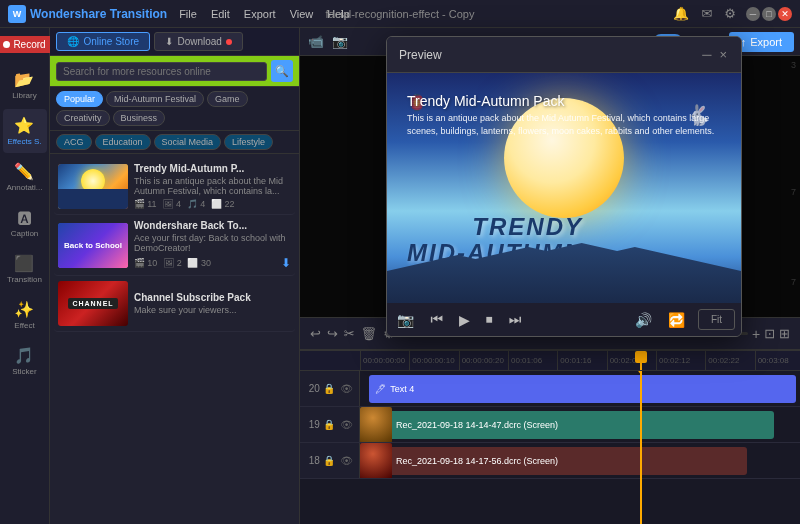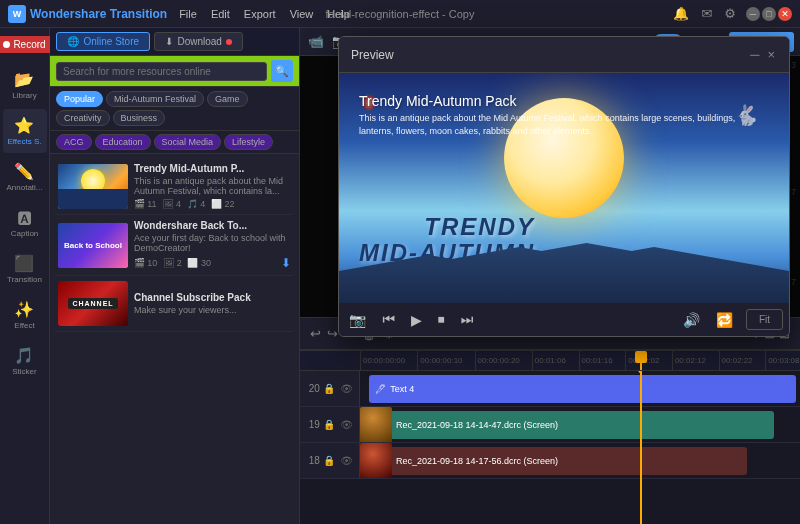--- a/index.html
+++ b/index.html
@@ -30,60 +30,60 @@
 
     
     #panel { width: 250px; background: #212130; border-right: 1px solid #333; display: flex; flex-direction: column; overflow: hidden; }
     #search-bar { display: flex; align-items: center; background: #84cc16; padding: 4px 6px; gap: 4px; border-bottom: 1px solid #333; }
     #search-input { flex: 1; background: #2a2a3e; border: 1px solid #444; border-radius: 3px; padding: 3px 6px; color: #ccc; font-size: 10px; outline: none; }
     #search-btn { width: 22px; height: 22px; background: #4a9eff; border: none; border-radius: 3px; color: white; cursor: pointer; font-size: 11px; display: flex; align-items: center; justify-content: center; }
     #category-tags { display: flex; flex-wrap: wrap; gap: 3px; padding: 4px 6px; border-bottom: 1px solid #333; background: #1e1e2e; }
     .cat-tag { padding: 2px 7px; border-radius: 10px; font-size: 9px; cursor: pointer; background: #2a2a3e; color: #aaa; border: 1px solid #444; }
     .cat-tag.active { background: #4a9eff; color: white; border-color: #4a9eff; }
     #cat-tags2 { display: flex; gap: 3px; padding: 3px 6px; border-bottom: 1px solid #333; background: #1e1e2e; }
-    .cat-tag2 { padding: 2px 7px; border-radius: 10px; font-size: 9px; cursor: pointer; background: #4c1d95; color: #aaa; border: 1px solid #444; }
+    .cat-tag2 { padding: 2px 7px; border-radius: 10px; font-size: 9px; cursor: pointer; background: #0c4a6e; color: #aaa; border: 1px solid #444; }
     #items-list { flex: 1; overflow-y: auto; padding: 4px; }
     .item-card { display: flex; align-items: center; gap: 6px; padding: 5px 4px; border-radius: 4px; cursor: pointer; border-bottom: 1px solid #2a2a3a; }
     .item-thumb { width: 70px; height: 45px; border-radius: 3px; object-fit: cover; flex-shrink: 0; overflow: hidden; position: relative; }
     .item-info { flex: 1; overflow: hidden; }
     .item-title { font-size: 10px; color: #ddd; font-weight: 600; white-space: nowrap; overflow: hidden; text-overflow: ellipsis; }
     .item-desc { font-size: 9px; color: #888; margin-top: 2px; overflow: hidden; display: -webkit-box; -webkit-line-clamp: 2; -webkit-box-orient: vertical; }
     .item-meta { display: flex; gap: 6px; margin-top: 3px; font-size: 9px; color: #777; }
     .item-meta span { display: flex; align-items: center; gap: 2px; }
 
     
     #right-content { flex: 1; display: flex; flex-direction: column; position: relative; }
 
     
     #video-area { flex: 1; background: #111; display: flex; flex-direction: column; position: relative; min-height: 0; }
     #video-preview { flex: 1; display: flex; align-items: center; justify-content: center; background: #1a1a1a; position: relative; }
     #video-controls { height: 32px; background: #1e1e2e; display: flex; align-items: center; gap: 6px; padding: 0 10px; border-top: 1px solid #333; }
     .ctrl-btn { background: none; border: none; color: #bbb; cursor: pointer; font-size: 14px; padding: 2px 4px; }
 
     
     #preview-modal { position: absolute; top: 0; left: 0; right: 0; bottom: 0; z-index: 100; display: flex; align-items: center; justify-content: center; background: rgba(0,0,0,0.5); }
-    #preview-box { width: 452px; background: #1e1e2e; border: 1px solid #555; border-radius: 6px; overflow: hidden; box-shadow: 0 8px 32px rgba(0,0,0,0.6); margin-left: 28px; }
+    #preview-box { width: 356px; background: #1e1e2e; border: 1px solid #555; border-radius: 6px; overflow: hidden; box-shadow: 0 8px 32px rgba(0,0,0,0.6); margin-left: 28px; }
     #preview-header { display: flex; align-items: center; justify-content: space-between; padding: 8px 12px; background: #252535; border-bottom: 1px solid #444; }
     #preview-image { width: 100%; height: 230px; background: linear-gradient(135deg, #1a3a6b 0%, #2a6aad 30%, #87ceeb 60%, #4a8fb8 80%, #1a3a6b 100%); position: relative; overflow: hidden; display: flex; align-items: center; justify-content: center; }
     .preview-title-overlay { position: absolute; top: 20px; left: 20px; right: 20px; }
     .preview-title-overlay h2 { font-size: 18px; color: white; font-weight: bold; text-shadow: 1px 1px 3px rgba(0,0,0,0.5); }
     .preview-title-overlay p { font-size: 10px; color: rgba(255,255,255,0.85); margin-top: 4px; line-height: 1.4; }
     #preview-controls { display: flex; align-items: center; justify-content: center; gap: 8px; padding: 6px; background: #1e1e2e; }
     .pf-btn { padding: 4px 12px; border-radius: 3px; font-size: 10px; cursor: pointer; }
     .pf-btn-secondary { background: transparent; color: #888; border: 1px solid #555; }
 
     
     .moon { position: absolute; top: 40px; left: 50%; transform: translateX(-50%); width: 120px; height: 120px; background: radial-gradient(circle at 40% 35%, #fff7e0, #ffeaa0 40%, #ffcc44 70%, #ff9900 100%); border-radius: 50%; box-shadow: 0 0 40px rgba(255,200,50,0.6); }
     .building { position: absolute; bottom: 0; left: 0; right: 0; height: 80px; background: linear-gradient(to top, #1a2a4a, #2a4a7a); clip-path: polygon(0 100%, 0 60%, 5% 55%, 10% 50%, 15% 45%, 20% 40%, 25% 45%, 30% 40%, 35% 35%, 40% 30%, 45% 35%, 50% 30%, 55% 25%, 60% 30%, 65% 35%, 70% 30%, 75% 35%, 80% 40%, 85% 45%, 90% 50%, 95% 55%, 100% 60%, 100% 100%); }
 
     
     #timeline { height: 175px; background: #181825; border-top: 2px solid #333; display: flex; flex-direction: column; }
     .tl-btn { background: none; border: none; color: #888; cursor: pointer; font-size: 13px; }
     #timeline-ruler { height: 20px; background: #1a1a2e; display: flex; align-items: center; padding: 0 0 0 60px; position: relative; border-bottom: 1px solid #333; overflow: hidden; }
-    #timeline-ruler-marks { display: flex; gap: 12px; font-size: 8px; color: #555; width: 100%; align-items: center; }
+    #timeline-ruler-marks { display: flex; gap: 4px; font-size: 8px; color: #555; width: 100%; align-items: center; }
     .ruler-mark { flex: 1; text-align: left; padding-left: 2px; border-left: 1px solid #333; height: 20px; line-height: 20px; font-size: 8px; }
     #timeline-tracks { flex: 1; position: relative; overflow: hidden; }
     .track { height: 36px; display: flex; align-items: center; border-bottom: 1px solid #2a2a3a; position: relative; }
     .track-label { width: 60px; background: #1e1e2e; height: 100%; display: flex; align-items: center; justify-content: flex-end; padding-right: 6px; gap: 4px; font-size: 10px; color: #888; flex-shrink: 0; border-right: 1px solid #333; }
     .track-label .lock-icon { font-size: 10px; color: #666; }
     .track-content { flex: 1; height: 100%; position: relative; overflow: hidden; }
     .track-clip { position: absolute; height: 28px; top: 4px; border-radius: 3px; overflow: hidden; display: flex; align-items: center; padding-left: 6px; font-size: 9px; color: white; }
     .track-clip-blue { background: #4a6aff; }
     .track-clip-teal { background: #2a8a7a; }
     .playhead { position: absolute; top: 0; bottom: 0; width: 2px; background: #ffaa00; z-index: 10; }

